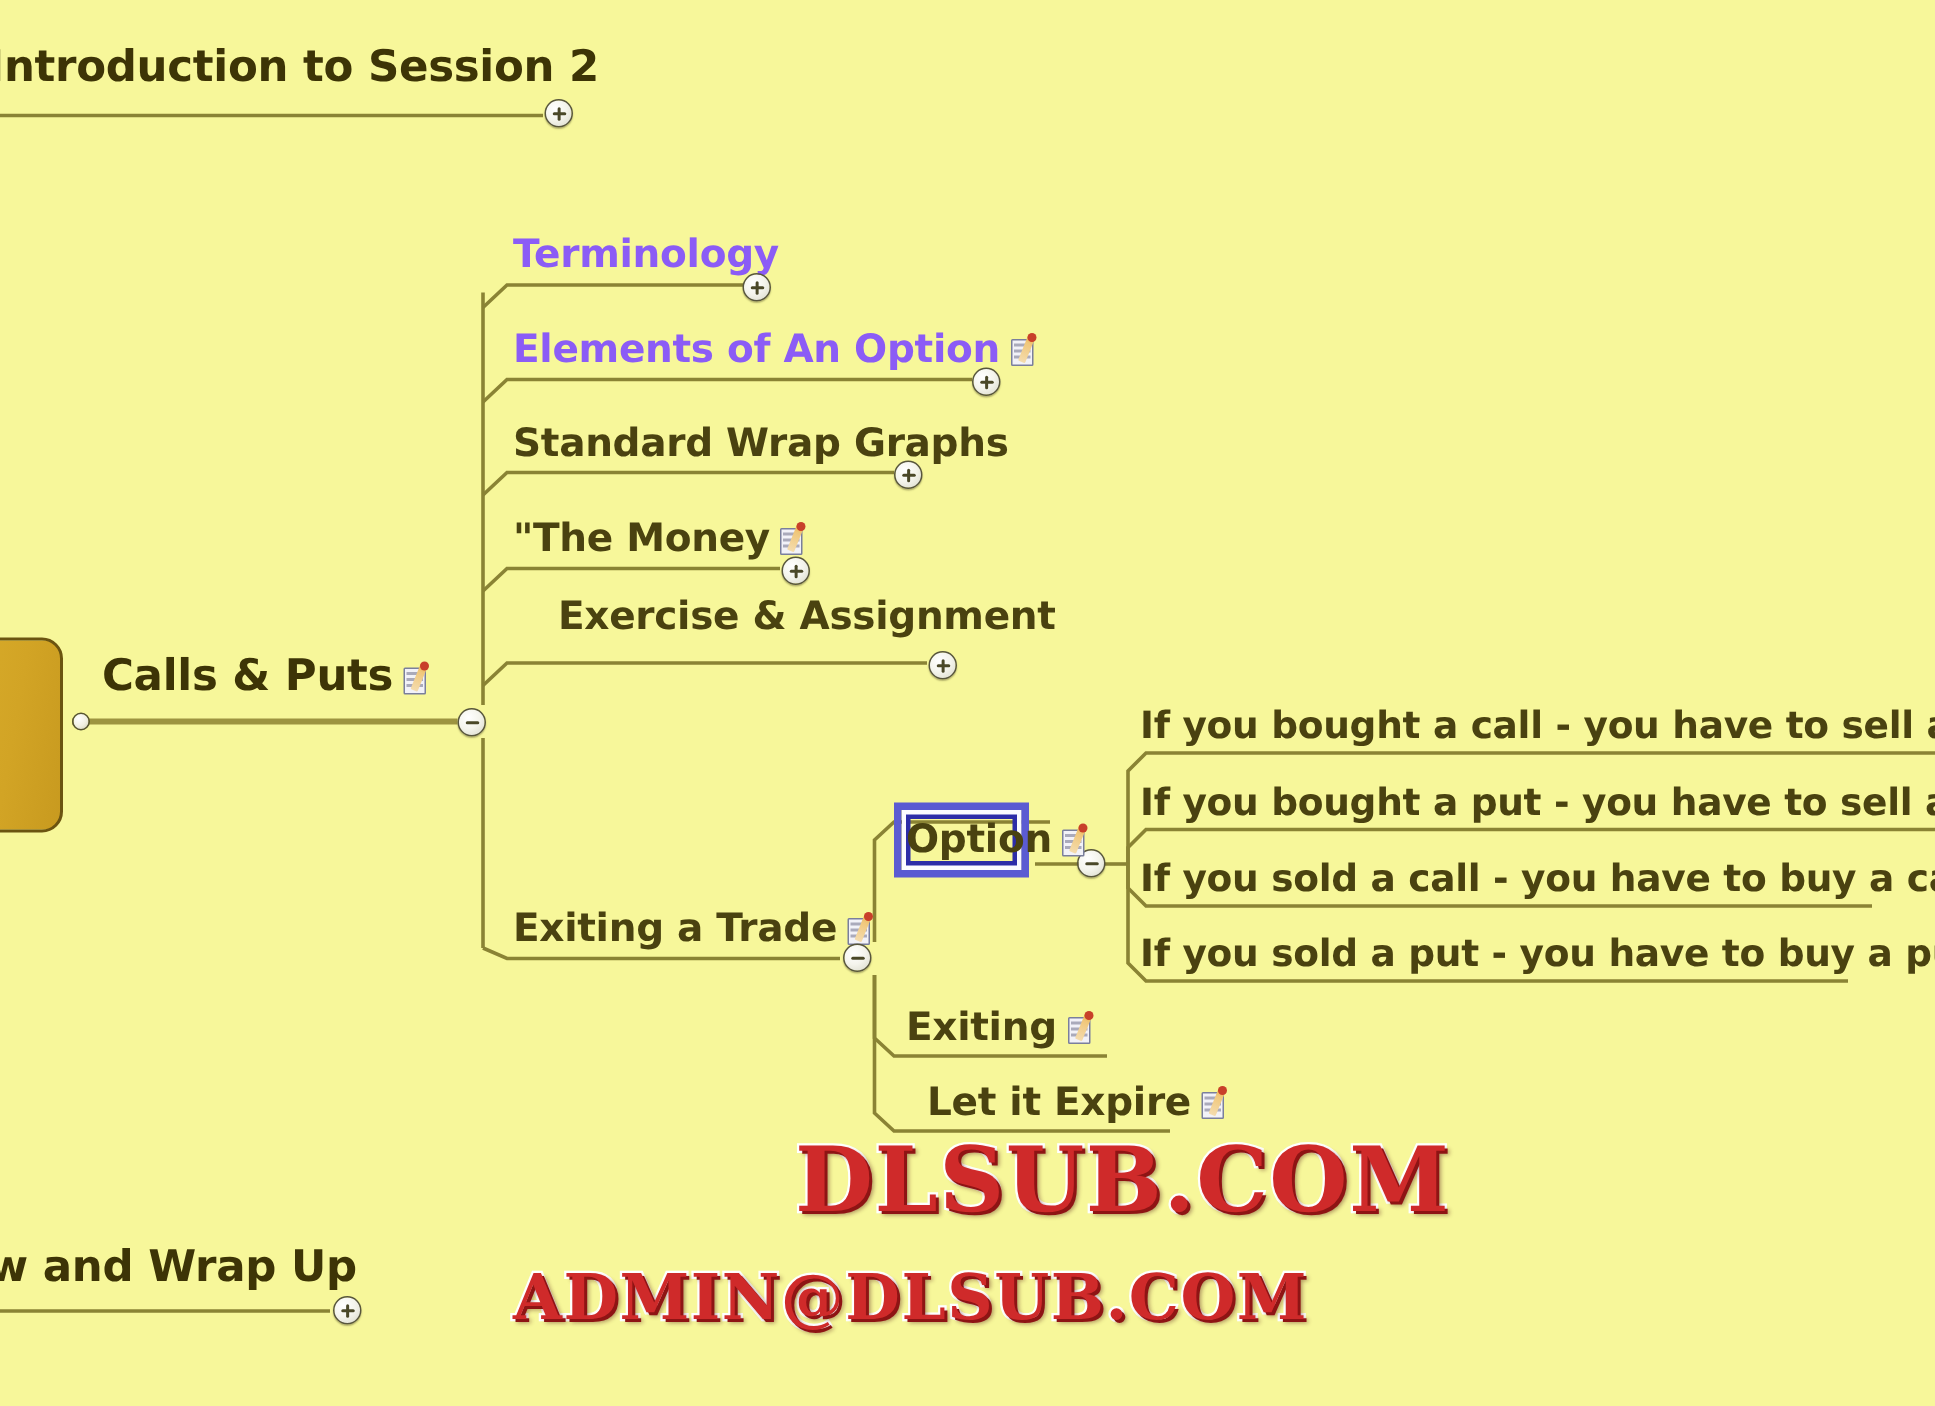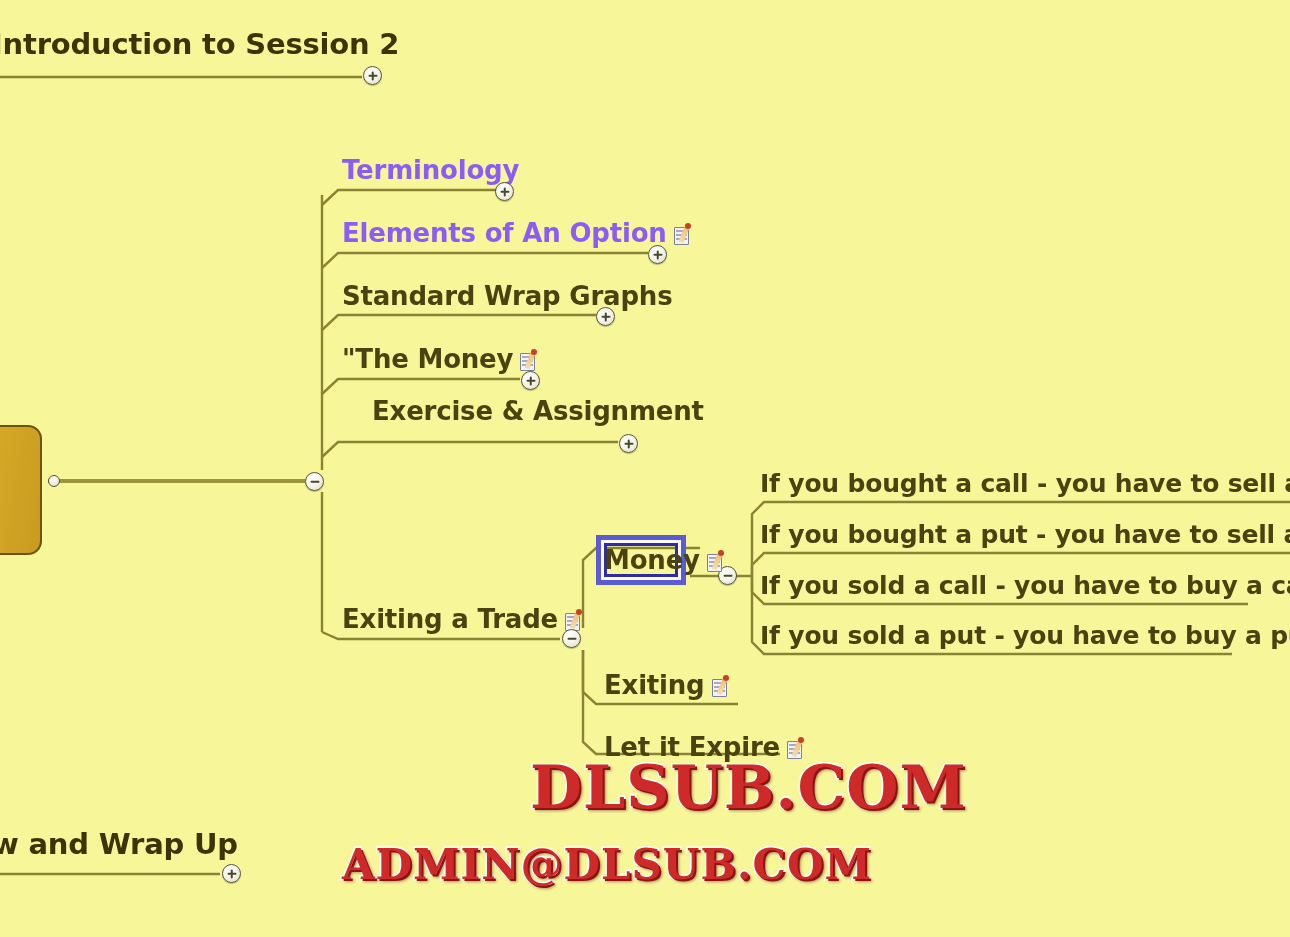--- a/index.html
+++ b/index.html
@@ -207,20 +207,23 @@
 
   <div class="root-node"></div>
   <div class="knob" style="left:48px; top:475px;"></div>
 
   <div class="node big" style="left:-8px; top:30px;">Introduction to Session 2</div>
   <div class="btn plus" style="left:363px; top:66px;">
     <div class="bar-h"></div>
       <div class="bar-v"></div>
   </div>
 
+  <div class="node big" style="left:68px; top:436px;">
+    <span>Calls &amp; Puts</span><span class="note-icon"><span class="pad"></span><span class="pencil"></span><span class="tip"></span></span>
+  </div>
   <div class="btn minus" style="left:305px; top:472px;">
     <div class="glyph"></div>
   </div>
 
   <div class="node mid green" style="left:342px; top:157px;">Terminology</div>
   <div class="btn plus" style="left:495px; top:182px;">
     <div class="bar-h"></div>
       <div class="bar-v"></div>
   </div>
 
@@ -253,32 +256,32 @@
   </div>
 
   <div class="node mid dark" style="left:342px; top:606px;">
     <span>Exiting a Trade</span><span class="note-icon"><span class="pad"></span><span class="pencil"></span><span class="tip"></span></span>
   </div>
   <div class="btn minus" style="left:562px; top:629px;">
     <div class="glyph"></div>
   </div>
 
   <div class="node mid dark" style="left:604px; top:547px; z-index:3;">
-    <span>Money</span><span class="note-icon"><span class="pad"></span><span class="pencil"></span><span class="tip"></span></span>
+    <span>Option</span><span class="note-icon"><span class="pad"></span><span class="pencil"></span><span class="tip"></span></span>
   </div>
   <div class="selbox" style="left:596px; top:535px; width:90px; height:50px; z-index:2;"></div>
   <div class="btn minus" style="left:718px; top:566px;">
     <div class="glyph"></div>
   </div>
 
   <div class="node mid dark" style="left:604px; top:672px;">
     <span>Exiting</span><span class="note-icon"><span class="pad"></span><span class="pencil"></span><span class="tip"></span></span>
   </div>
 
-  <div class="node mid dark" style="left:604px; top:722px;margin-top:12px;">
+  <div class="node mid dark" style="left:618px; top:722px;">
     <span>Let it Expire</span><span class="note-icon"><span class="pad"></span><span class="pencil"></span><span class="tip"></span></span>
   </div>
 
   <div class="node leaf dark" style="left:760px; top:471px;">If you bought a call  -   you have to sell a call</div>
   <div class="node leaf dark" style="left:760px; top:522px;">If you bought a put  -   you have to sell a put</div>
   <div class="node leaf dark" style="left:760px; top:573px;">If you sold a call -   you have to buy a call</div>
   <div class="node leaf dark" style="left:760px; top:623px;">If you sold a put - you have to buy a put</div>
 
   <div class="node big" style="left:-8px; top:830px;">w and Wrap Up</div>
   <div class="btn plus" style="left:222px; top:864px;">

